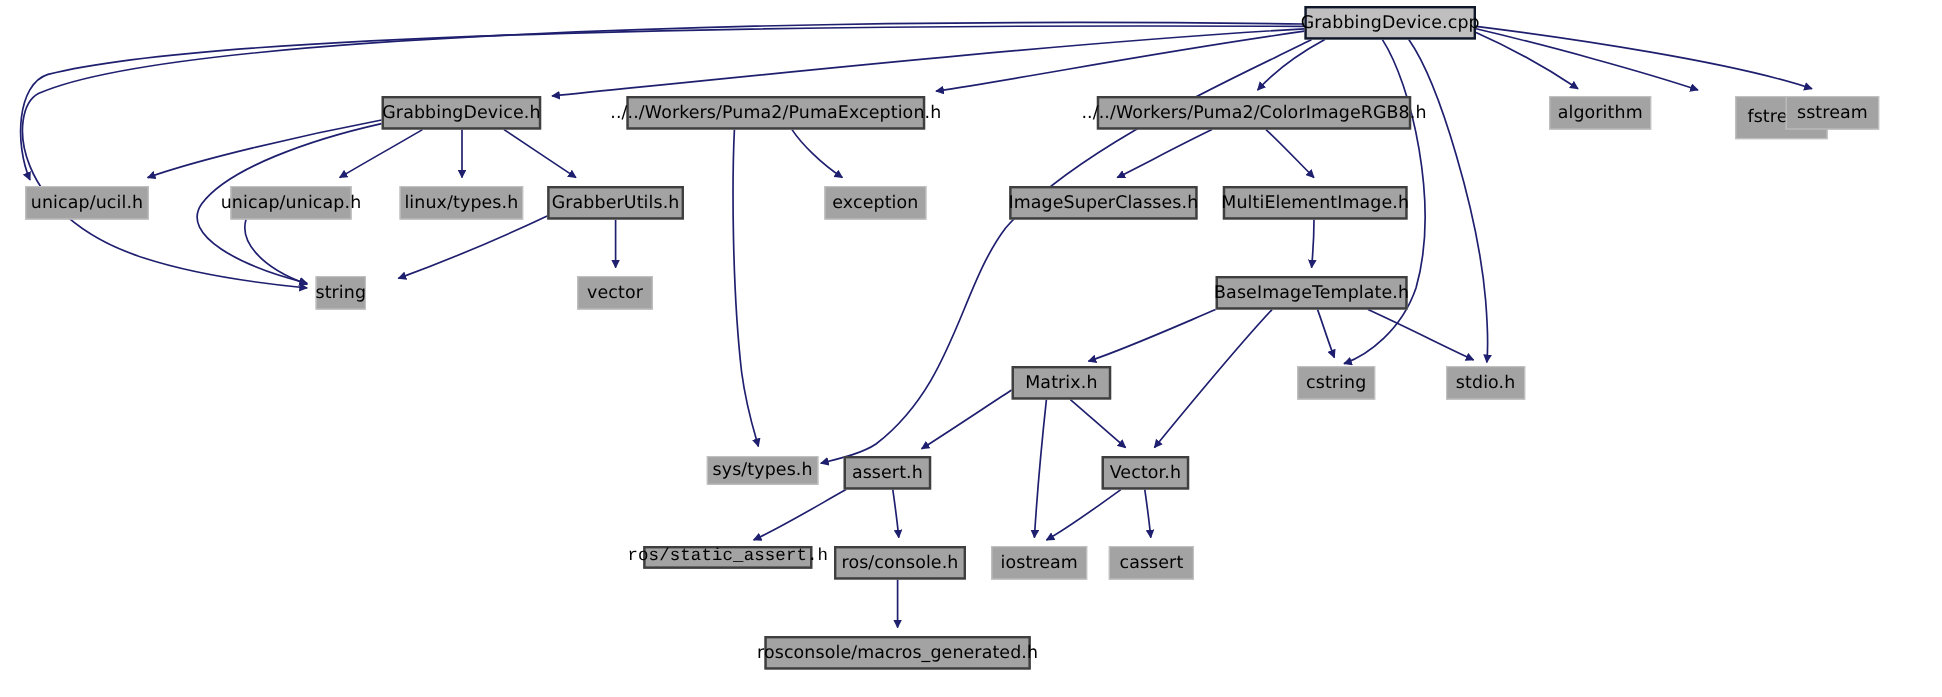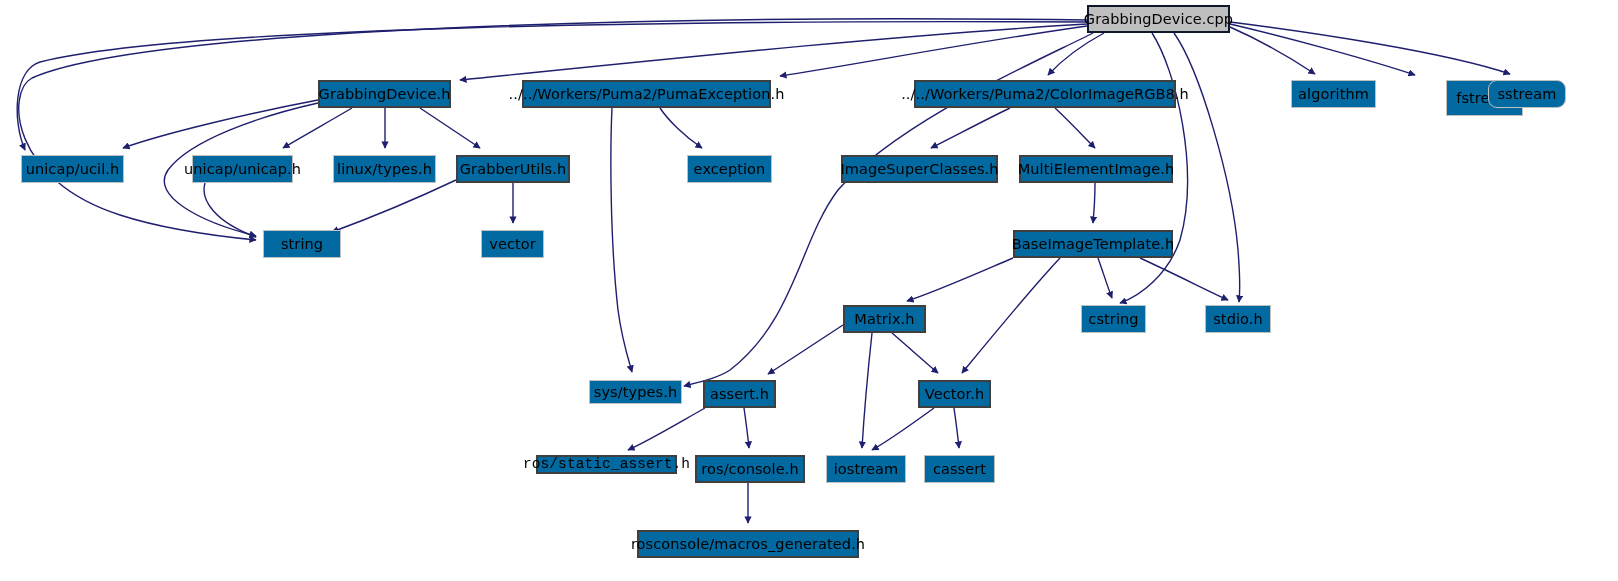--- a/index.html
+++ b/index.html
@@ -25,21 +25,21 @@
   }
   .node {
     position: absolute;
     box-sizing: border-box;
     display: flex;
     align-items: center;
     justify-content: center;
     font-size: 14.5px;
     line-height: 1;
     color: #000000;
-    background: #0369a1;
+    background: #a3a3a3;
     border: 1px solid #c0c0c0;
     white-space: nowrap;
     letter-spacing: 0.1px;
   }
   .node.project {
     border: 2px solid #3f3f3f;
   }
   .node.root {
     border: 2px solid #0f172a;
     background: #bfbfbf;
@@ -111,21 +111,21 @@
       </div>
       <div class="node project" style="left: 914px; top: 80px; width: 262px; height: 28px;">
         <span class="node-label">../../Workers/Puma2/ColorImageRGB8.h</span>
       </div>
       <div class="node system" style="left: 1291px; top: 80px; width: 85px; height: 28px;">
         <span class="node-label">algorithm</span>
       </div>
       <div class="node system" style="left: 1446px; top: 80px; width: 77px; height: 36px;">
         <span class="node-label">fstream</span>
       </div>
-      <div class="node system" style="left: 1488px; top: 80px; width: 78px; height: 28px; border-radius: 9px;">
+      <div class="node system" style="left: 1488px; top: 80px; width: 78px; height: 28px;">
         <span class="node-label">sstream</span>
       </div>
       <div class="node system" style="left: 21px; top: 155px; width: 103px; height: 28px;">
         <span class="node-label">unicap/ucil.h</span>
       </div>
       <div class="node system" style="left: 192px; top: 155px; width: 101px; height: 28px;">
         <span class="node-label">unicap/unicap.h</span>
       </div>
       <div class="node system" style="left: 333px; top: 155px; width: 103px; height: 28px;">
         <span class="node-label">linux/types.h</span>
@@ -135,21 +135,21 @@
       </div>
       <div class="node system" style="left: 687px; top: 155px; width: 85px; height: 28px;">
         <span class="node-label">exception</span>
       </div>
       <div class="node project" style="left: 841px; top: 155px; width: 157px; height: 28px;">
         <span class="node-label">ImageSuperClasses.h</span>
       </div>
       <div class="node project" style="left: 1019px; top: 155px; width: 154px; height: 28px;">
         <span class="node-label">MultiElementImage.h</span>
       </div>
-      <div class="node system" style="left: 263px; top: 230px; width: 78px; height: 28px;">
+      <div class="node system" style="left: 263px; top: 230px; width: 42px; height: 28px;">
         <span class="node-label">string</span>
       </div>
       <div class="node system" style="left: 481px; top: 230px; width: 63px; height: 28px;">
         <span class="node-label">vector</span>
       </div>
       <div class="node project" style="left: 1013px; top: 230px; width: 160px; height: 28px;">
         <span class="node-label">BaseImageTemplate.h</span>
       </div>
       <div class="node project" style="left: 843px; top: 305px; width: 83px; height: 28px;">
         <span class="node-label">Matrix.h</span>

